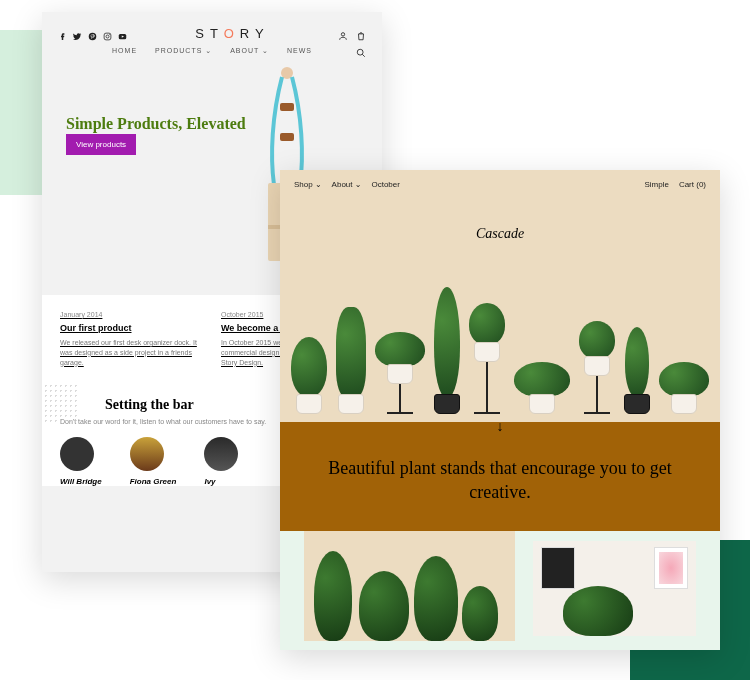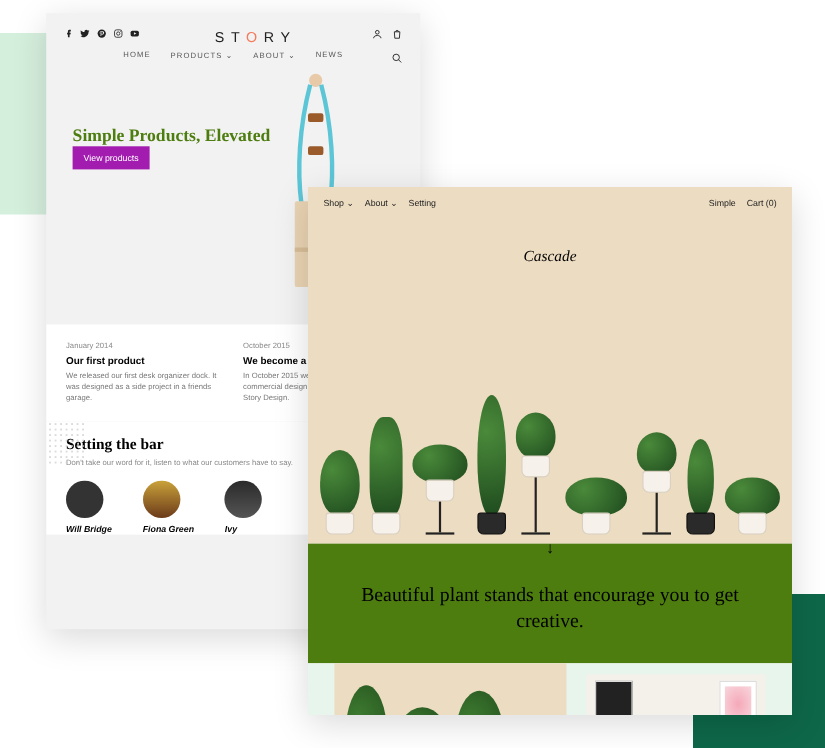--- a/index.html
+++ b/index.html
@@ -9,71 +9,71 @@
     background: #fff; position: relative; overflow: hidden;
   }
   .bg-mint-top { position: absolute; left: 0; top: 30px; width: 95px; height: 165px; background: #d5efdd; }
   .bg-green-bot { position: absolute; right: 0; bottom: 0; width: 120px; height: 140px; background: #0e6749; }
 
   
   .story {
     position: absolute; left: 42px; top: 12px; width: 340px; height: 560px;
     background: #f2f2f2; box-shadow: 0 8px 30px rgba(0,0,0,.15); overflow: hidden;
   }
-  .story-header { display:flex; align-items:flex-start; justify-content:space-between; padding: 14px 16px 6px; }
+  .story-header { display:flex; align-items:flex-end; justify-content:space-between; padding: 14px 16px 6px; }
   .social { display:flex; gap:6px; }
   .social span { width:9px; height:9px; display:inline-block; }
   .story-logo { font-size: 13px; letter-spacing: 6px; font-weight: 500; color:#222; }
   .story-logo b { color:#f47a5b; font-weight:500; }
   .header-icons { display:flex; gap:8px; align-items:center; }
   .nav { display:flex; justify-content:center; gap:18px; font-size:7px; letter-spacing:1px; color:#555; padding-bottom:10px; }
   .nav span { cursor:pointer; }
   .hero { position:relative; height:230px; padding: 50px 0 0 24px; }
   .hero h1 { font-family: Georgia, serif; font-size:16px; font-weight:600; color:#4d7c0f; }
   .hero p { font-size:8px; color:#555; margin:6px 0 10px; }
   .cta { display:inline-block; background:#a21caf; color:#fff; font-size:8px; padding:6px 10px; border:none; cursor:pointer; }
   .hanger { position:absolute; right:40px; top:0; width:110px; height:230px; }
   .timeline { display:flex; background:#fff; padding:16px 18px; gap:18px; }
-  .tcol { flex:1; }
+  .tcol { flex:1;text-decoration:underline; }
   .tcol .date { font-size:7px; color:#888; }
   .tcol h3 { font-size:9px; font-weight:700; margin:5px 0; }
   .tcol p { font-size:7px; color:#777; line-height:1.4; }
   .bar-section { background:#fff; padding:14px 18px 0; position:relative; }
   .bar-section .dots { position:absolute; left:-4px; top:0; width:40px; height:40px;
     background-image: radial-gradient(#ccc 1px, transparent 1px); background-size:5px 5px; opacity:.7; }
-  .bar-section h2 { font-family: Georgia, serif; font-size:14px; font-weight:700; }
+  .bar-section h2 { font-family: Georgia, serif; font-size:14px; font-weight:700;margin-left:45px; }
   .bar-section .sub { font-size:7px; color:#888; margin:5px 0 12px; }
   .people { display:flex; gap:28px;font-style:italic; }
   .person { text-align:left; }
   .avatar { width:34px; height:34px; border-radius:50%; background:#333; margin-bottom:6px; }
   .avatar.a2 { background: linear-gradient(#c9a23a,#6b3a1a); }
   .avatar.a3 { background: linear-gradient(#2a2a2a,#555); }
   .person .name { font-size:8px; font-weight:600; }
 
   
   .cascade {
     position: absolute; left: 280px; top: 170px; width: 440px; height: 480px;
     background:#fff; box-shadow: 0 8px 30px rgba(0,0,0,.15); overflow:hidden;
   }
-  .c-hero { height:324px; background:#ecdcc1; position:relative; }
+  .c-hero { height:252px; background:#ecdcc1; position:relative; }
   .c-nav { position:absolute; top:10px; left:0; right:0; display:flex; align-items:center; justify-content:space-between; padding:0 14px; font-size:8px; color:#222; }
   .c-nav-left { display:flex; gap:10px; }
   .c-nav-right { display:flex; gap:10px; }
   .c-logo { position:absolute; top:8px; left:50%; transform:translateX(-50%); font-family: cursive; font-style:italic; font-size:14px;margin-top:48px; }
   .plants-row { position:absolute; bottom:0; left:0; right:0; height:175px; display:flex; align-items:flex-end; justify-content:space-around; padding:0 6px 8px; }
   .plant { display:flex; flex-direction:column; align-items:center; }
   .foliage { width:36px; height:46px; background: radial-gradient(circle at 30% 30%, #4a8a3a, #1e4a1e); border-radius: 50% 50% 45% 45%; }
   .foliage.tall { height:90px; width:30px; border-radius: 40% 40% 30% 30%; }
   .foliage.wide { width:50px; height:35px; }
   .pot { width:26px; height:20px; background:#f6f1ea; border-radius:3px 3px 6px 6px; border:1px solid #d9d0c2; margin-top:-3px; }
   .pot.dark { background:#2a2a2a; border-color:#111; }
   .stand { width:2px; height:28px; background:#222; }
   .stand-legs { width:26px; height:2px; background:#222; position:relative; }
   .arrow-down { position:absolute; left:50%; bottom:-12px; transform:translateX(-50%); font-size:14px; }
-  .c-tagline { background:#4d7c0f; text-align:center; padding:34px 40px 26px; }
+  .c-tagline { background:#a16207; text-align:center; padding:34px 40px 26px; }
   .c-tagline h2 { font-family: Georgia, serif; font-size:18px; line-height:1.35; font-weight:500; }
   .c-gallery { background:#e8f5ec; display:flex; gap:18px; padding:0 24px 20px; align-items:flex-start; }
   .g1 { flex:1.3; height:110px; background:#ecdcc1; position:relative; overflow:hidden; }
   .g2 { flex:1; height:95px; background:#f4f0ea; position:relative; overflow:hidden; margin-top:10px; }
   .mini-foliage { position:absolute; background:radial-gradient(circle at 30% 30%,#3d7a30,#163a14); border-radius:50% 50% 40% 40%; }
   .frame { position:absolute; width:34px; height:42px; background:#fff; border:1px solid #ddd; }
   .frame.pink::after{ content:""; position:absolute; inset:4px; background:radial-gradient(#f5a8b8,#f8d7dd); }
 
   svg { display:block; }
 </style>
@@ -194,21 +194,21 @@
     </div>
   </div>
 </div>
 
 <div class="cascade">
   <div class="c-hero">
     <div class="c-nav">
       <div class="c-nav-left">
         <span>Shop ⌄</span>
         <span>About ⌄</span>
-        <span>Setting</span>
+        <span>October</span>
       </div>
       <div class="c-nav-right">
         <span>Simple</span>
         <span>Cart (0)</span>
       </div>
     </div>
     <div class="c-logo">Cascade</div>
     <div class="plants-row">
       <div class="plant">
           <div class="foliage" style="height:60px"></div>

